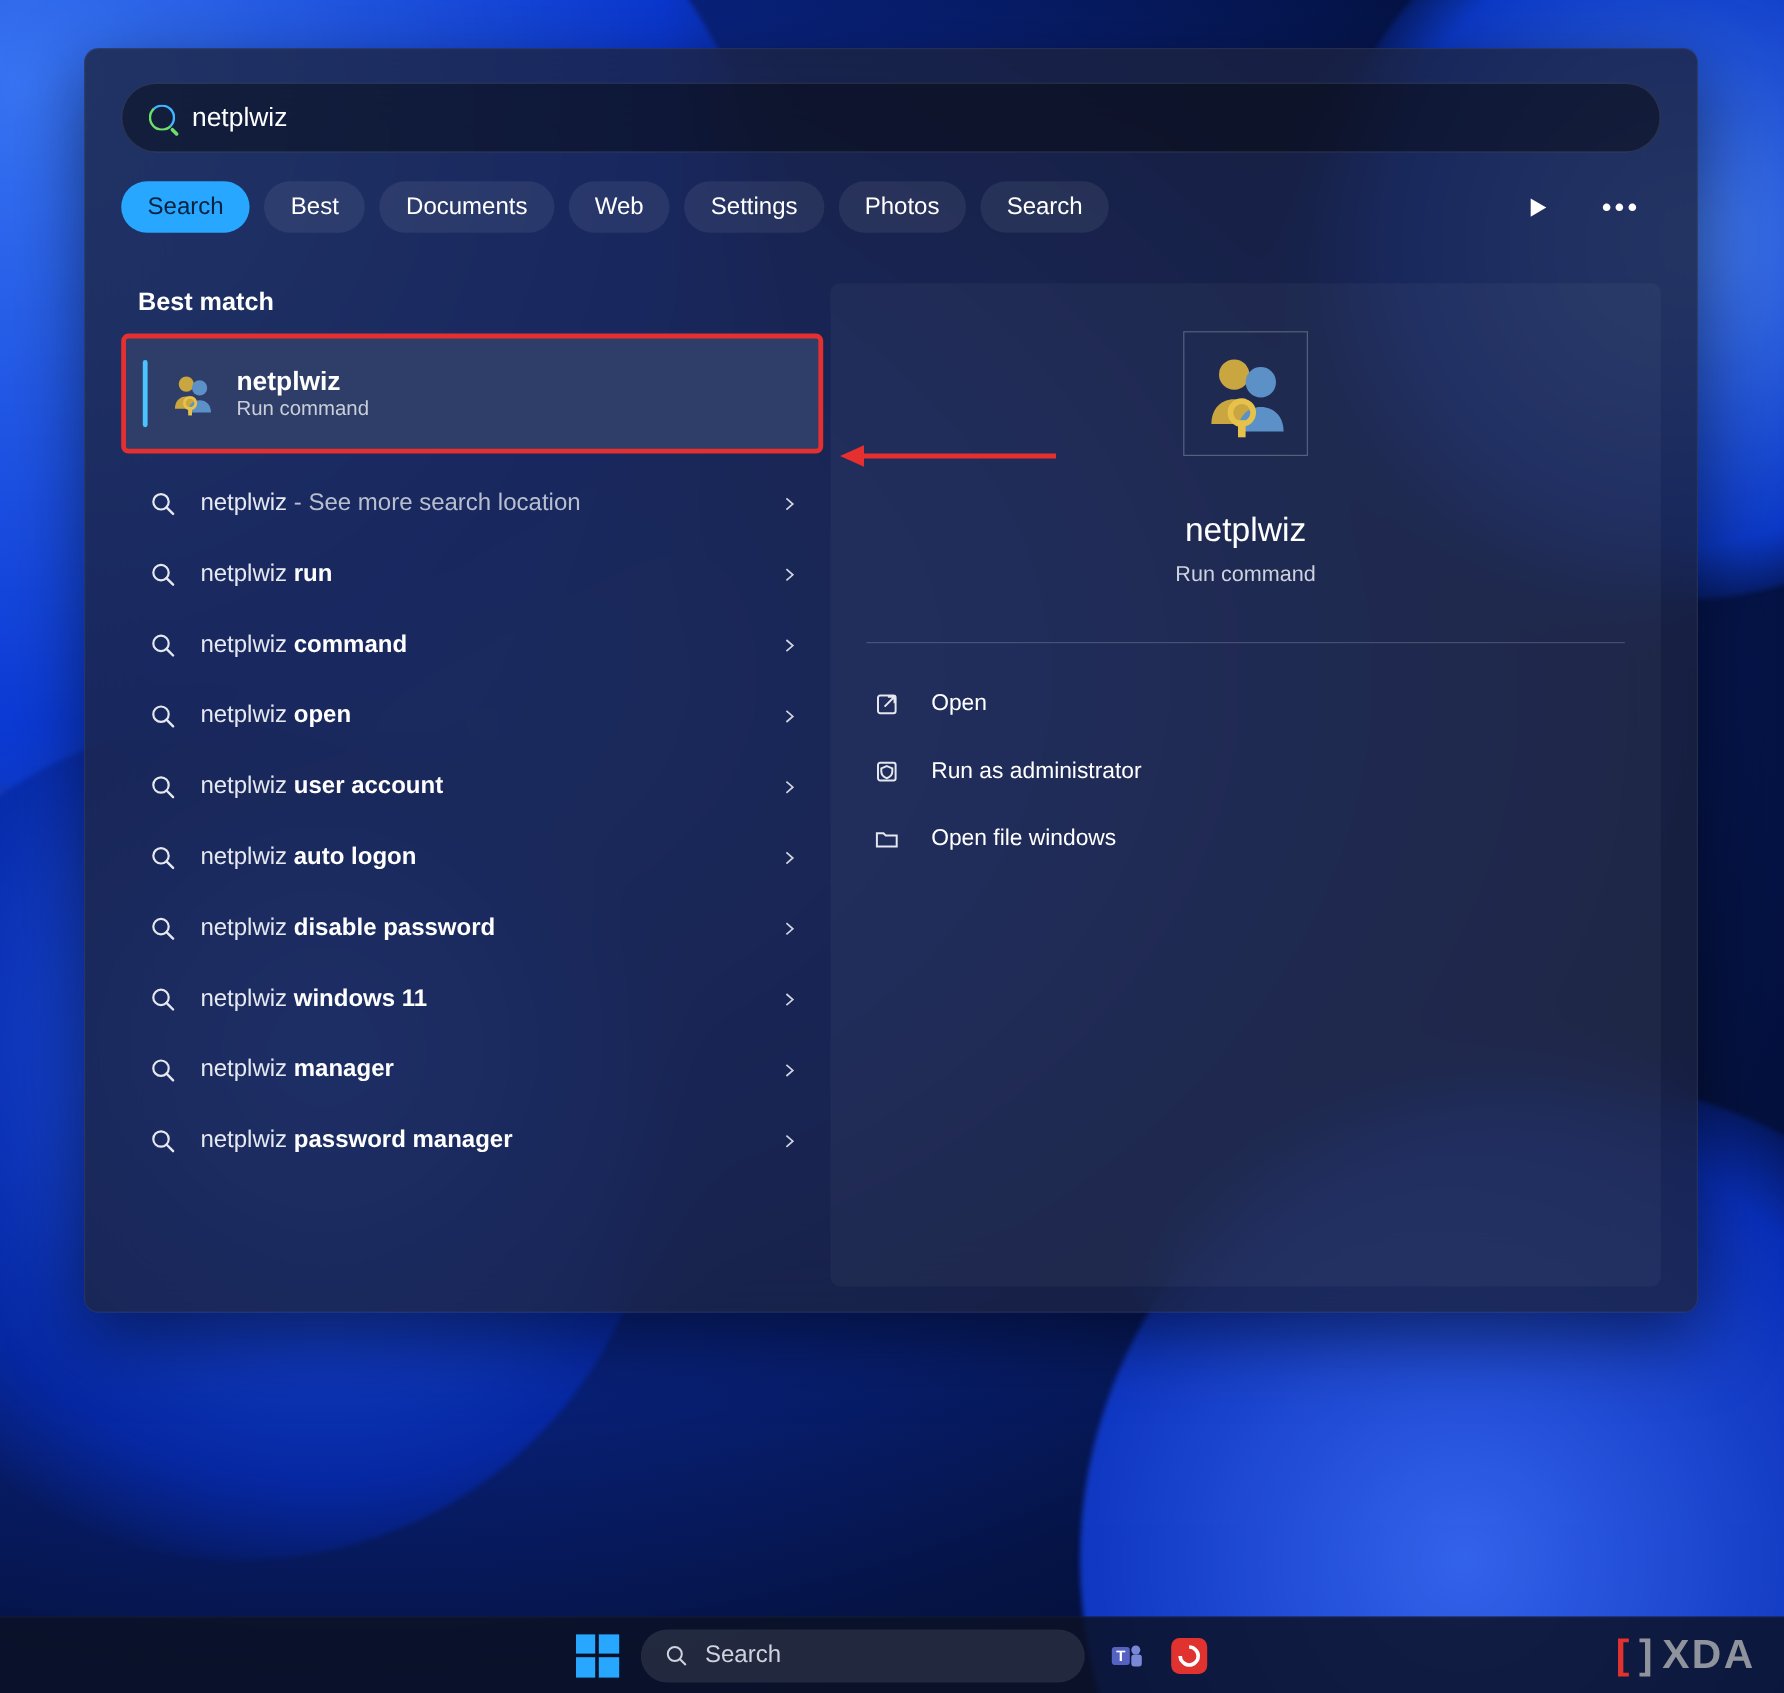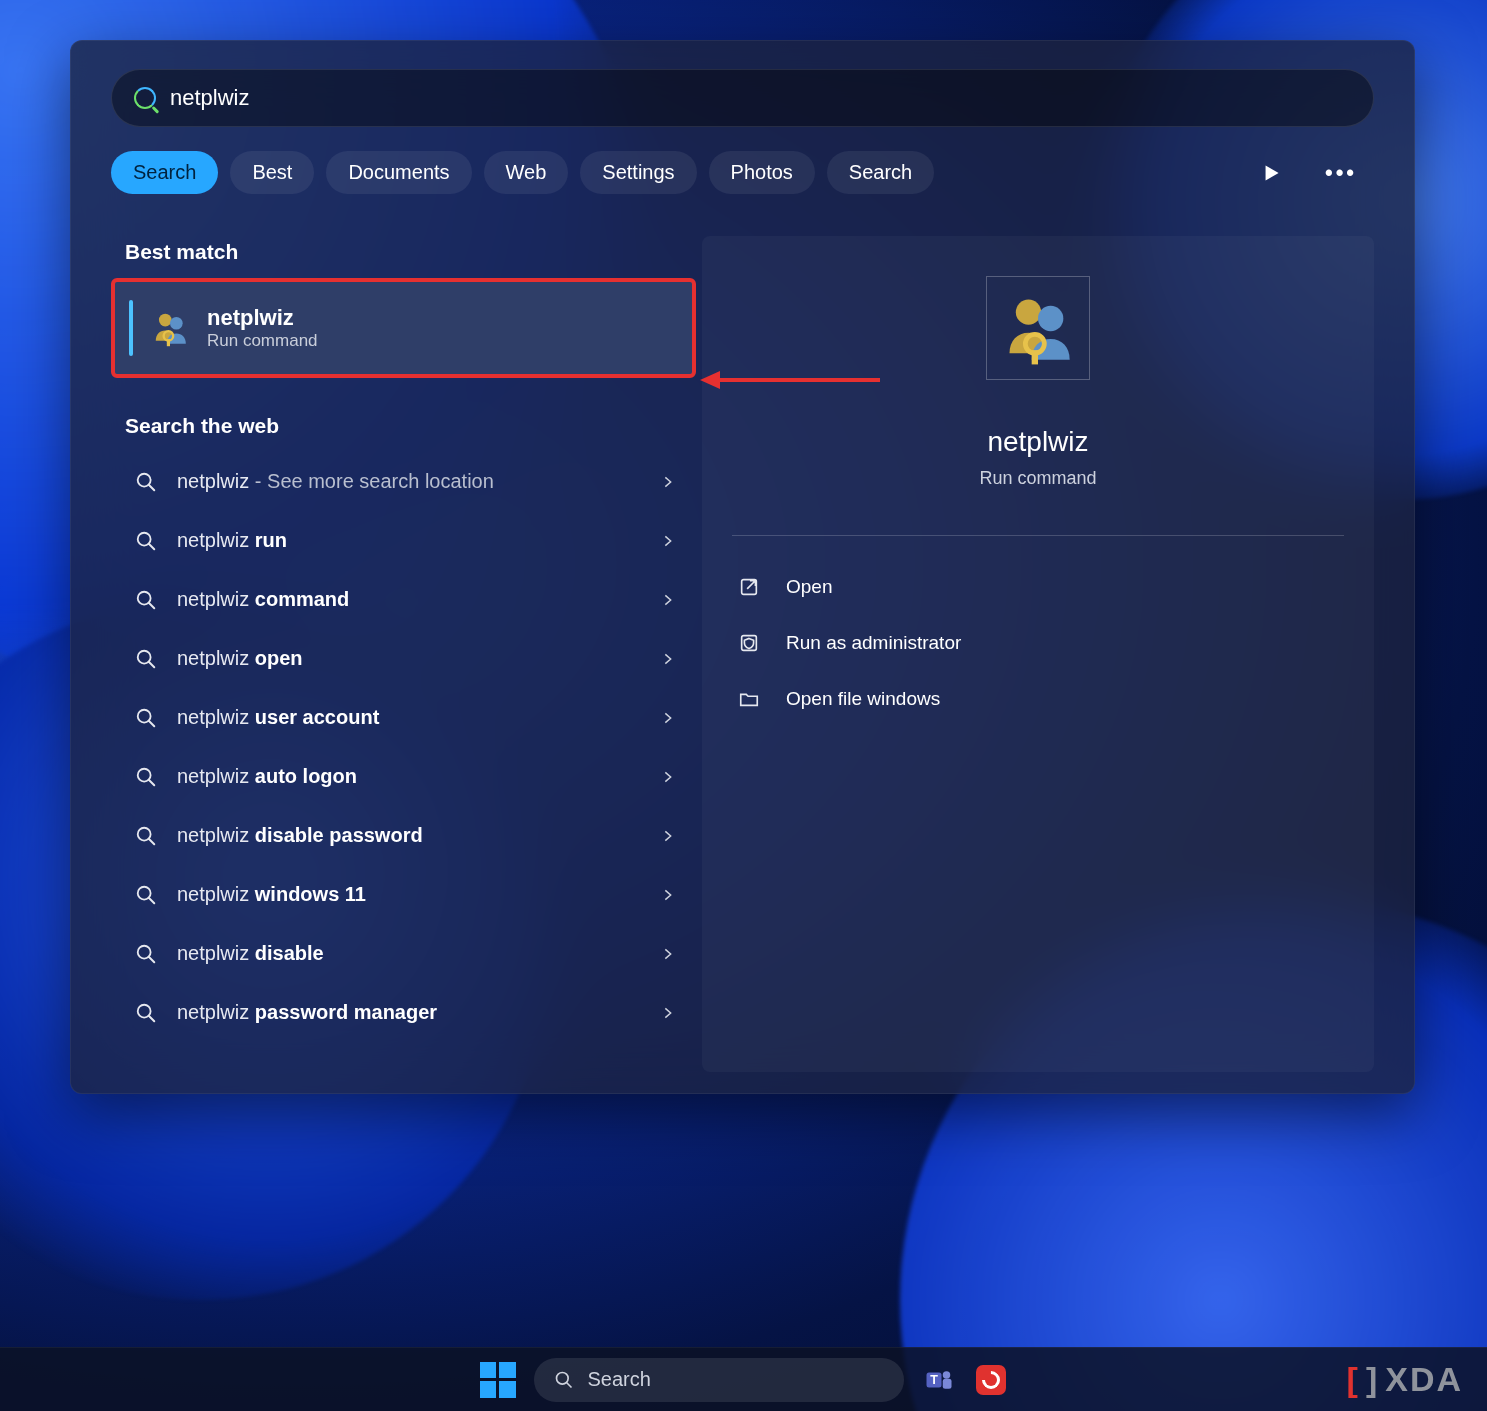--- a/index.html
+++ b/index.html
@@ -18,21 +18,21 @@
 
   
   .panel {
     position: absolute;
     top: 40px; left: 70px;
     width: 1345px; height: 1054px;
     background: rgba(28, 35, 62, 0.78);
     backdrop-filter: blur(30px);
     border-radius: 12px;
     border: 1px solid rgba(255,255,255,0.06);
-    padding: 28px 40px;
+    padding: 28px 30px;
     box-shadow: 0 20px 60px rgba(0,0,0,0.5);
   }
   .searchbar {
     width: 100%; height: 58px;
     background: rgba(0,0,0,0.4);
     border: 1px solid rgba(255,255,255,0.1);
     border-radius: 30px;
     display: flex; align-items: center;
     padding: 0 22px;
     gap: 14px;
@@ -183,21 +183,20 @@
             <circle cx="22" cy="34" r="6" fill="none" stroke="#e7c24b" stroke-width="3"></circle>
             <rect x="20" y="38" width="4" height="9" fill="#e7c24b"></rect>
           </svg>
         </div>
         <div>
           <div class="best-title">netplwiz</div>
           <div class="best-sub">Run command</div>
         </div>
       </div>
 
-      <div class="sec-head" style="margin-top:36px">Search the web</div>
 
       <div class="web-list" id="web-list">
           <div class="web-item">
             <svg class="mag" viewBox="0 0 24 24">
               <circle cx="10" cy="10" r="7"></circle>
               <line x1="15" y1="15" x2="21" y2="21"></line>
             </svg>
             <span class="wi-text"><span class="thin">netplwiz</span><span class="bold"></span><span class="dim"> - See more search location</span></span>
             <svg class="chev" viewBox="0 0 24 24">
               <polyline points="8 5 16 12 8 19"></polyline>
@@ -271,21 +270,21 @@
             <span class="wi-text"><span class="thin">netplwiz </span><span class="bold">windows 11</span><span class="dim"></span></span>
             <svg class="chev" viewBox="0 0 24 24">
               <polyline points="8 5 16 12 8 19"></polyline>
             </svg>
           </div>
           <div class="web-item">
             <svg class="mag" viewBox="0 0 24 24">
               <circle cx="10" cy="10" r="7"></circle>
               <line x1="15" y1="15" x2="21" y2="21"></line>
             </svg>
-            <span class="wi-text"><span class="thin">netplwiz </span><span class="bold">disable</span><span class="dim"></span></span>
+            <span class="wi-text"><span class="thin">netplwiz </span><span class="bold">manager</span><span class="dim"></span></span>
             <svg class="chev" viewBox="0 0 24 24">
               <polyline points="8 5 16 12 8 19"></polyline>
             </svg>
           </div>
           <div class="web-item">
             <svg class="mag" viewBox="0 0 24 24">
               <circle cx="10" cy="10" r="7"></circle>
               <line x1="15" y1="15" x2="21" y2="21"></line>
             </svg>
             <span class="wi-text"><span class="thin">netplwiz </span><span class="bold">password manager</span><span class="dim"></span></span>

